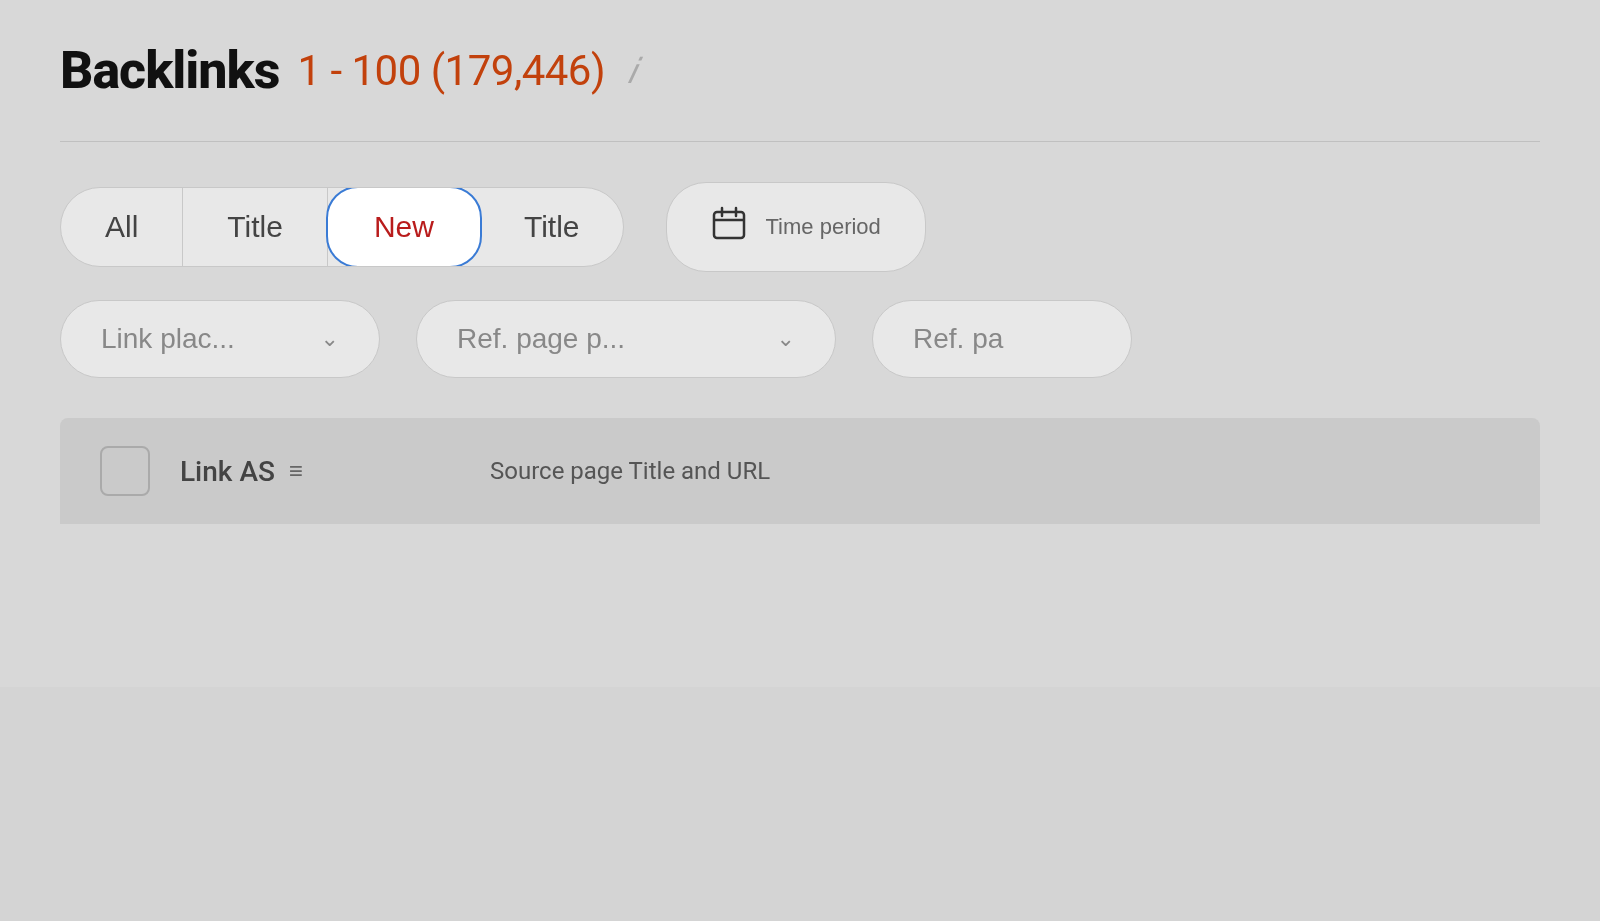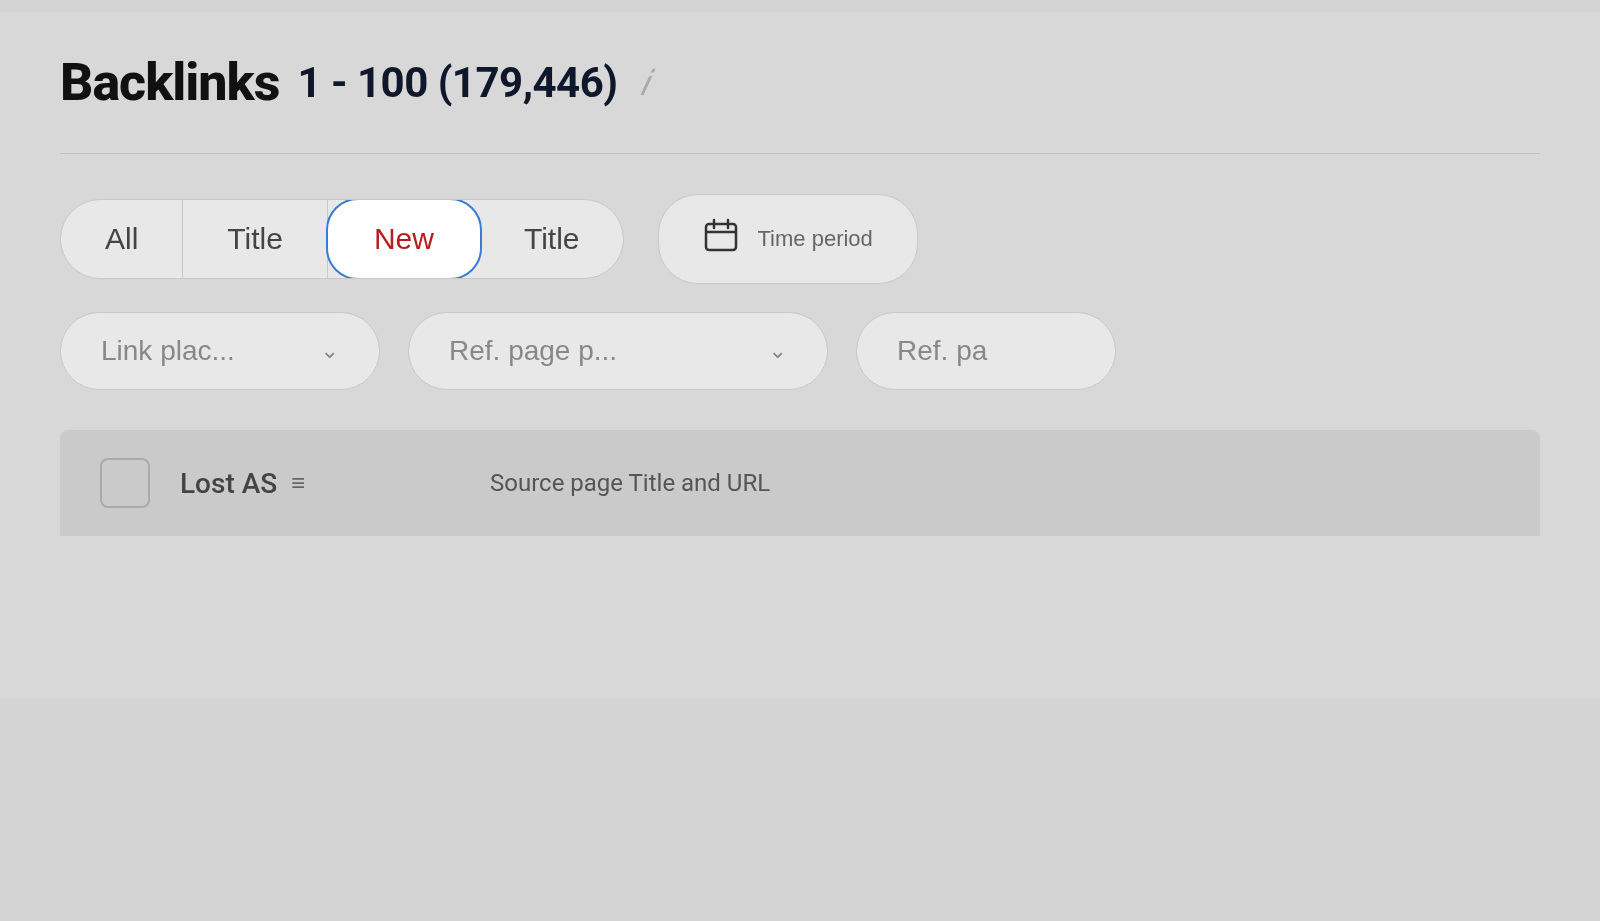--- a/index.html
+++ b/index.html
@@ -16,41 +16,40 @@
       overflow: hidden;
       position: relative;
     }
 
     .page-container {
       width: 1600px;
       height: 687px;
       background-color: #d8d8d8;
       padding: 40px 60px;
       position: relative;
-      margin-top: 12px;
     }
 
     .header-section {
       display: flex;
       align-items: center;
       gap: 18px;
       margin-bottom: 40px;
     }
 
     .page-title {
       font-size: 52px;
       font-weight: 800;
       color: #111111;
       letter-spacing: -1px;
     }
 
     .header-meta {
       font-size: 42px;
-      font-weight: 700;
-      color: #0f172a;
+      font-weight: 400;
+      color: #c2410c;
       letter-spacing: -0.5px;
     }
 
     .info-icon {
       font-size: 36px;
       color: #aaaaaa;
       font-style: italic;
       font-weight: 300;
       margin-left: 4px;
     }
@@ -58,21 +57,21 @@
     .divider {
       width: 100%;
       height: 1px;
       background-color: #c0c0c0;
       margin-bottom: 40px;
     }
 
     .filter-row-1 {
       display: flex;
       align-items: center;
-      gap: 4px;
+      gap: 12px;
       margin-bottom: 28px;
     }
 
     .filter-group {
       display: flex;
       align-items: center;
       background-color: #e8e8e8;
       border: 1.5px solid #c8c8c8;
       border-radius: 40px;
       overflow: hidden;
@@ -123,21 +122,21 @@
     }
 
     .calendar-icon {
       font-size: 32px;
       color: #333333;
     }
 
     .filter-row-2 {
       display: flex;
       align-items: center;
-      gap: 28px;
+      gap: 36px;
       margin-bottom: 40px;
     }
 
     .dropdown-btn {
       display: flex;
       align-items: center;
       justify-content: space-between;
       gap: 20px;
       background-color: #e8e8e8;
       border: 1.5px solid #c8c8c8;
@@ -246,21 +245,21 @@
       <span class="chevron">⌄</span>
     </button>
     <button class="dropdown-btn dropdown-btn-partial">
       <span>Ref. pa</span>
     </button>
   </div>
 
   <div class="table-header-section">
     <div class="checkbox-area"></div>
     <div class="col-page-as">
-      <span>Lost AS</span>
+      <span>Link AS</span>
       <span class="sort-icon">≡</span>
     </div>
     <div class="col-source-page">
       <span>Source page Title and URL</span>
     </div>
   </div>
 
 </div>
 
 </body></html>

